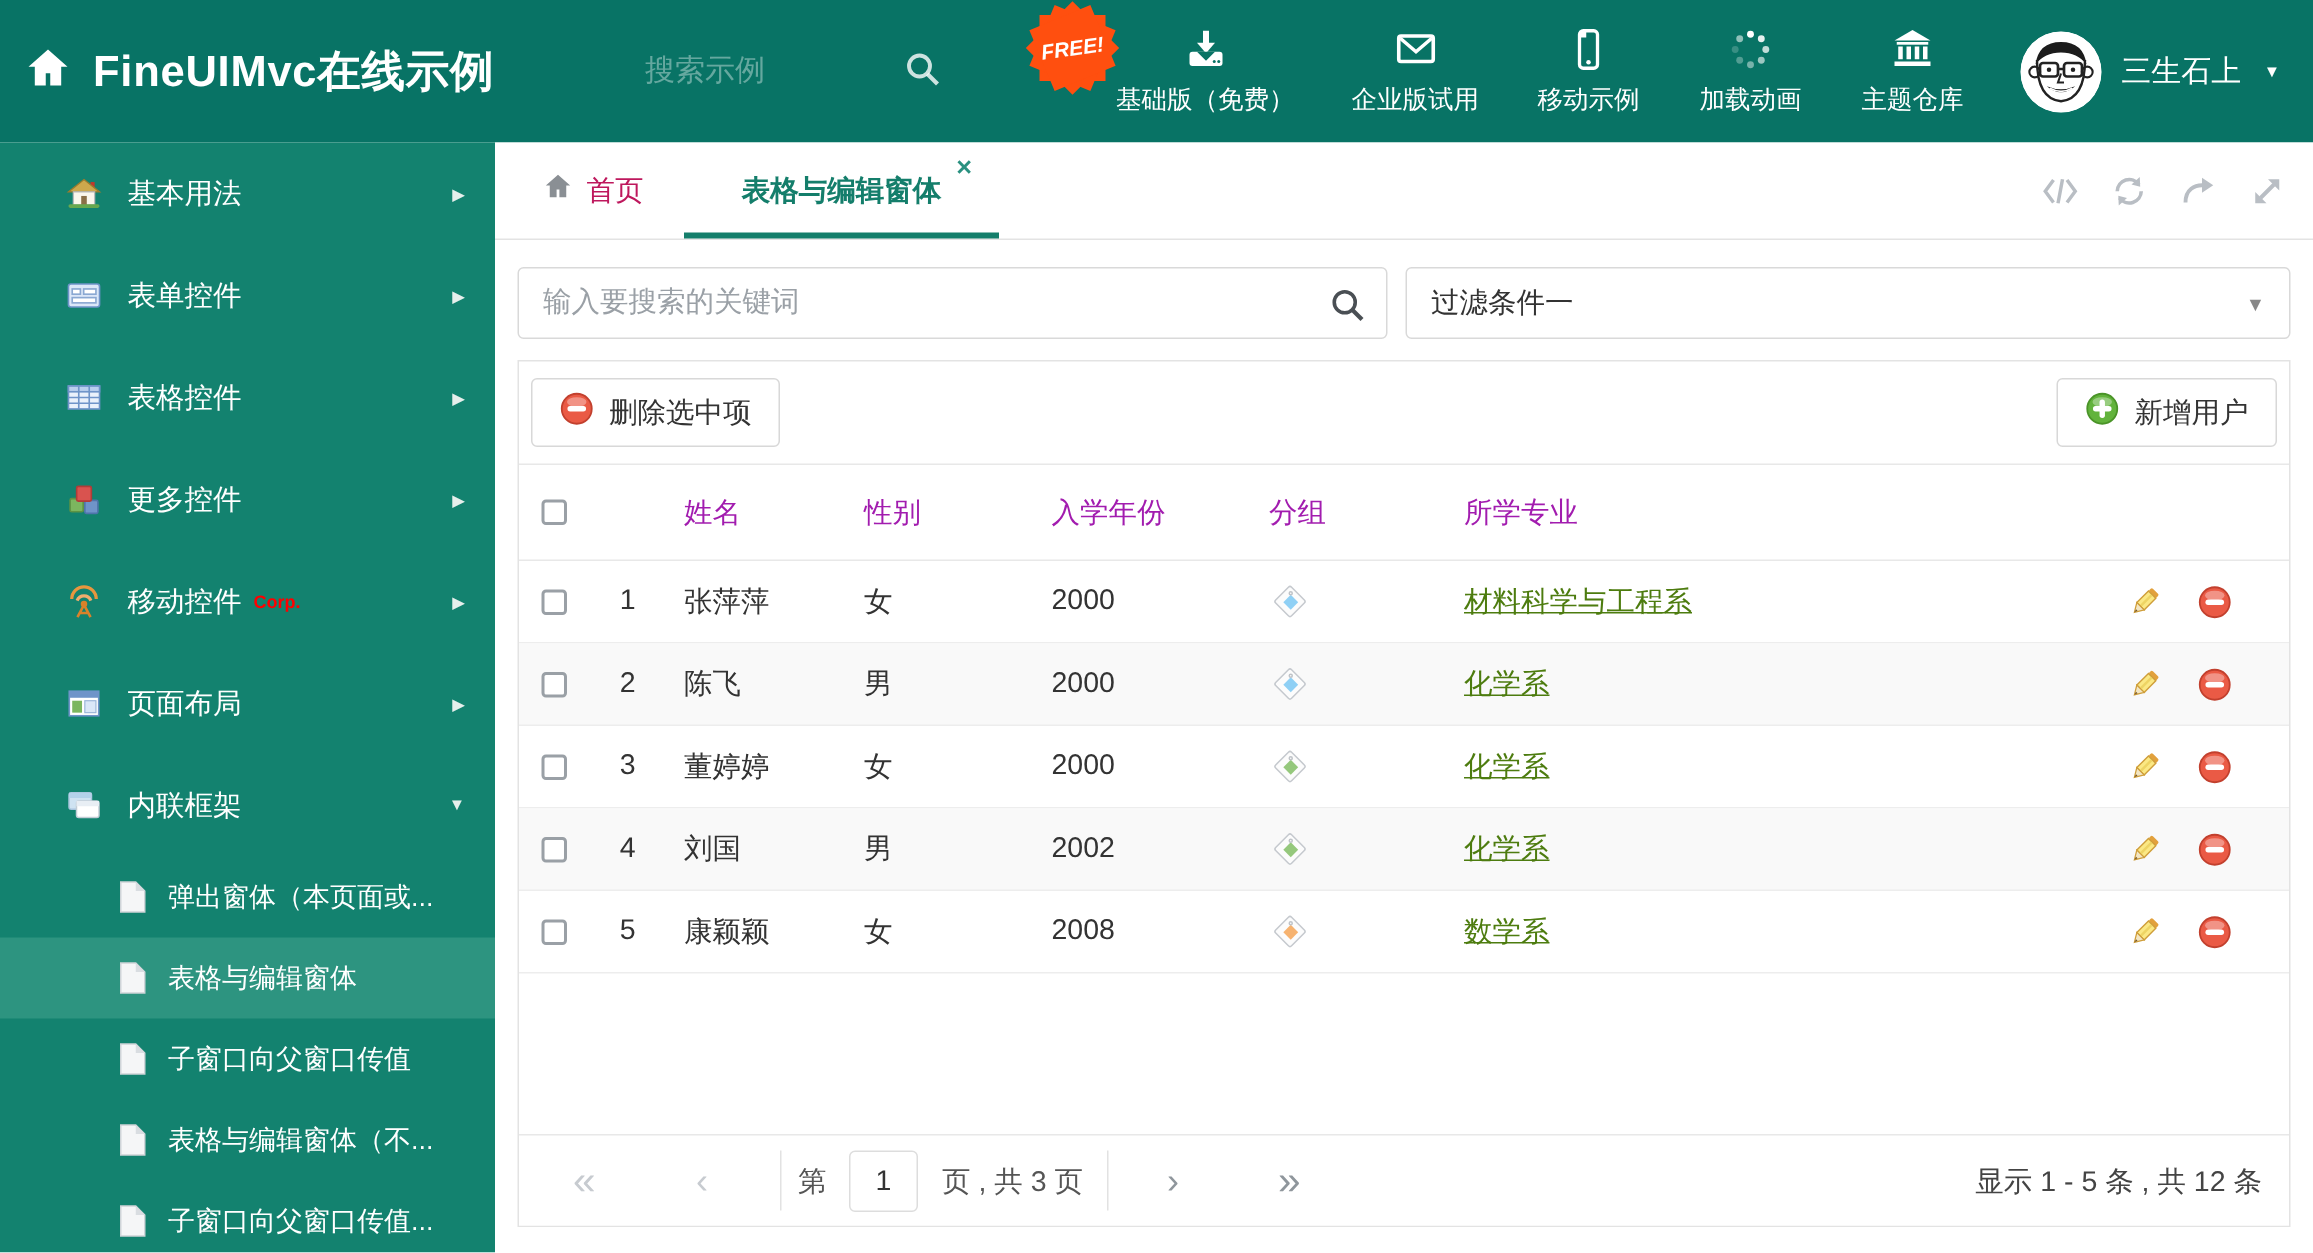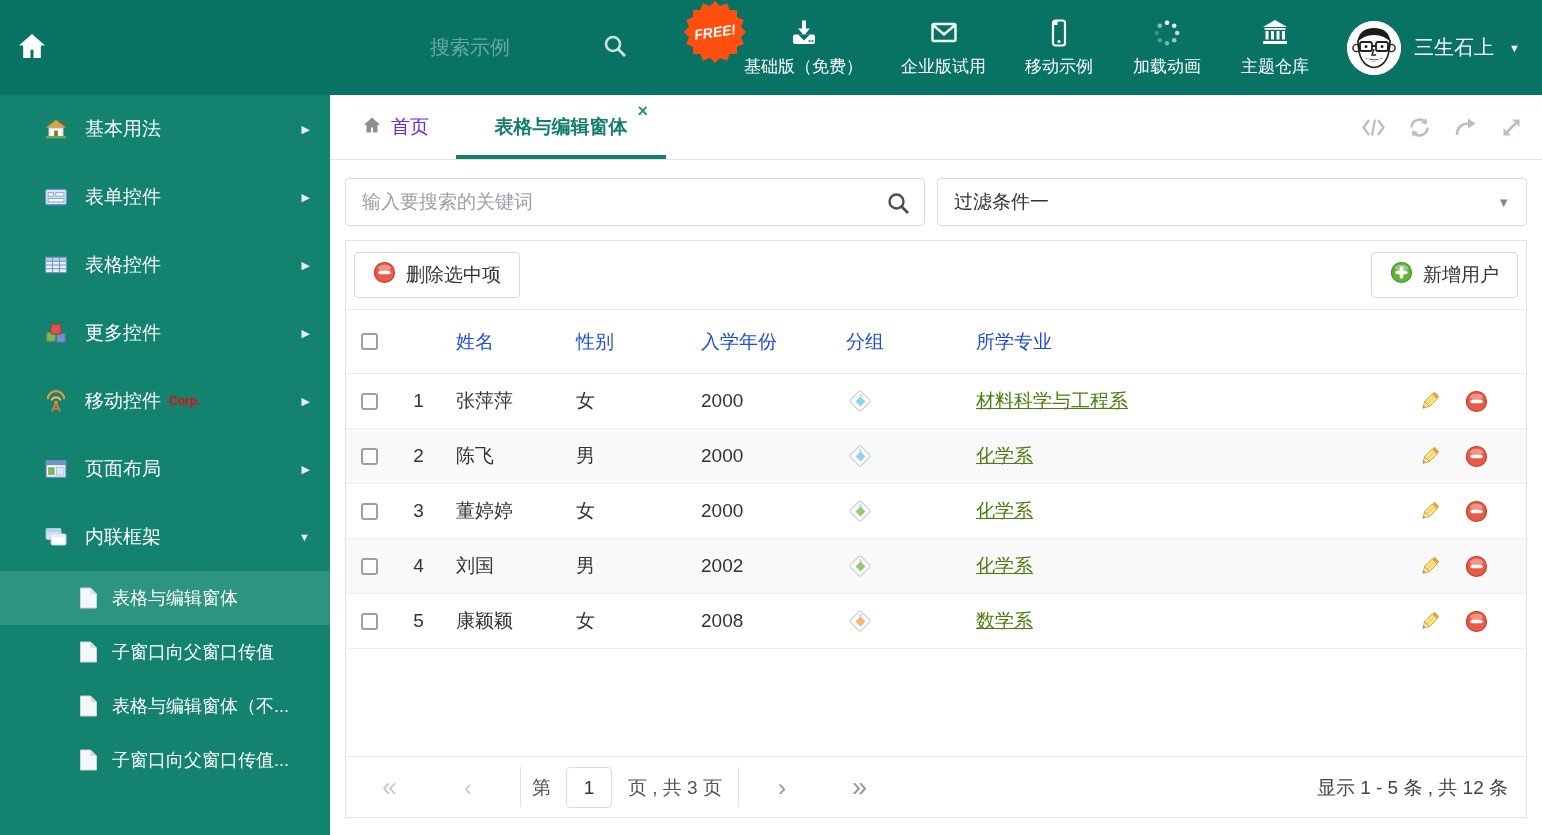--- a/index.html
+++ b/index.html
@@ -39,21 +39,21 @@
   .corp:empty { display:none; }
   .side-sub { height:54px; display:flex; align-items:center; padding-left:79px; color:#fff;
               font-size:18px; cursor:pointer; white-space:nowrap; }
   .side-sub .icn { width:19px; height:22px; margin-right:14px; display:flex; flex:none; }
   .side-sub.active { background:#2D9480; }
 
   
   .tabbar { position:absolute; left:330px; top:95px; width:1212px; height:65px; background:#fff;
             border-bottom:1px solid #e3e3e3; }
   .tab-home { position:absolute; left:32px; top:0; height:64px; display:flex; align-items:center;
-              gap:9px; font-size:19px; color:#6d28d9; cursor:pointer; }
+              gap:9px; font-size:19px; color:#be185d; cursor:pointer; }
   .tab-active { position:absolute; left:126px; top:0; width:210px; height:64px; display:flex; align-items:center;
                 justify-content:center; font-size:19px; font-weight:bold; color:#147e6b; cursor:pointer; }
   .tab-active::after { content:""; position:absolute; left:0; right:0; bottom:0; height:4px; background:#147e6b; }
   .tab-close { position:absolute; right:18px; top:7px; color:#2a9180; font-weight:bold; font-size:18px;
                line-height:1; cursor:pointer; }
   .tab-tools { position:absolute; right:18px; top:20px; display:flex; gap:21px; }
   .tool { width:25px; height:25px; cursor:pointer; }
 
   
   .content { position:absolute; left:330px; top:160px; width:1212px; height:675px; background:#fff; }
@@ -68,21 +68,21 @@
                 color:#333; cursor:pointer; background:#fff; }
   .filter-caret { margin-left:auto; color:#888; font-size:13px; }
 
   .panel { position:absolute; left:15px; right:15px; top:80px; bottom:17px; border:1px solid #e3e3e3; background:#fff; }
   .ptool { position:relative; height:69px; border-bottom:1px solid #e8e8e8; }
   .btn { position:absolute; top:11px; height:46px; display:flex; align-items:center; gap:10px; padding:0 18px;
          background:#fff; border:1px solid #d8d8d8; border-radius:4px; font-size:19px; color:#333; cursor:pointer; }
   .btn-del { left:8px;justify-content:center; } .btn-add { right:8px; }
 
   .thead { display:flex; align-items:center; height:64px; border-bottom:1px solid #e8e8e8;
-           font-size:19px; color:#1d4ed8; }
+           font-size:19px; color:#a21caf; }
   .trow  { display:flex; align-items:center; height:55px; border-bottom:1px solid #ededed;
            font-size:19px; color:#333; }
   .tbody .trow:nth-child(even) { background:#f9f9f9; }
   .c1 { width:50px; } .c2 { width:45px; text-align:center; }
   .c3 { width:120px; padding-left:15px; } .c4 { width:125px; padding-left:15px; }
   .c5 { width:145px; padding-left:15px; } .c6 { width:125px; padding-left:15px; }
   .c7 { width:430px; padding-left:20px; }
   .c8 { flex:1; display:flex; align-items:center; gap:24px; padding-left:32px; }
   .chk { display:block; width:17px; height:17px; border:2px solid #9aa0a6; border-radius:3px;
          background:#fff; margin-left:15px; cursor:pointer; }
@@ -112,20 +112,21 @@
 </head>
 <body>
 
 <div class="hdr">
   <div class="logo">
     <span>
       <svg width="32" height="32" viewBox="0 0 32 32">
           <path d="M16 4 3 15.5h4.2V28h7.3v-8.2h3V28h7.3V15.5H29z" fill="#fff"></path>
         </svg>
     </span>
+    <span class="logo-title">FineUIMvc在线示例</span>
   </div>
   <input class="hdr-search" placeholder="搜索示例" style="">
   <span class="hdr-mag">
     <svg width="26" height="26" viewBox="0 0 26 26">
         <circle cx="11" cy="11" r="7" fill="none" stroke="rgba(255,255,255,0.8)" stroke-width="2.6"></circle>
         <line x1="16.3" y1="16.3" x2="23" y2="23" stroke="rgba(255,255,255,0.8)" stroke-width="2.8"></line>
       </svg>
   </span>
   <span class="free">
     <i class="r1"></i>
@@ -322,20 +323,29 @@
           </svg>
         </span>
         <span>内联框架</span>
 
         <span class="arr">▼</span>
       </div>
 
   </div>
   <div>
 
+      <div class="side-sub">
+        <span class="icn">
+          <svg width="19" height="22" viewBox="0 0 19 22">
+            <path d="M1.5 1h10l6 6v14h-16z" fill="#f5f6f7" stroke="#cfd4d8"></path>
+            <path d="M11.5 1l6 6h-6z" fill="#d9dde1"></path>
+          </svg>
+        </span>
+        <span>弹出窗体（本页面或...</span>
+      </div>
 
       <div class="side-sub active">
         <span class="icn">
           <svg width="19" height="22" viewBox="0 0 19 22">
             <path d="M1.5 1h10l6 6v14h-16z" fill="#f5f6f7" stroke="#cfd4d8"></path>
             <path d="M11.5 1l6 6h-6z" fill="#d9dde1"></path>
           </svg>
         </span>
         <span>表格与编辑窗体</span>
       </div>

